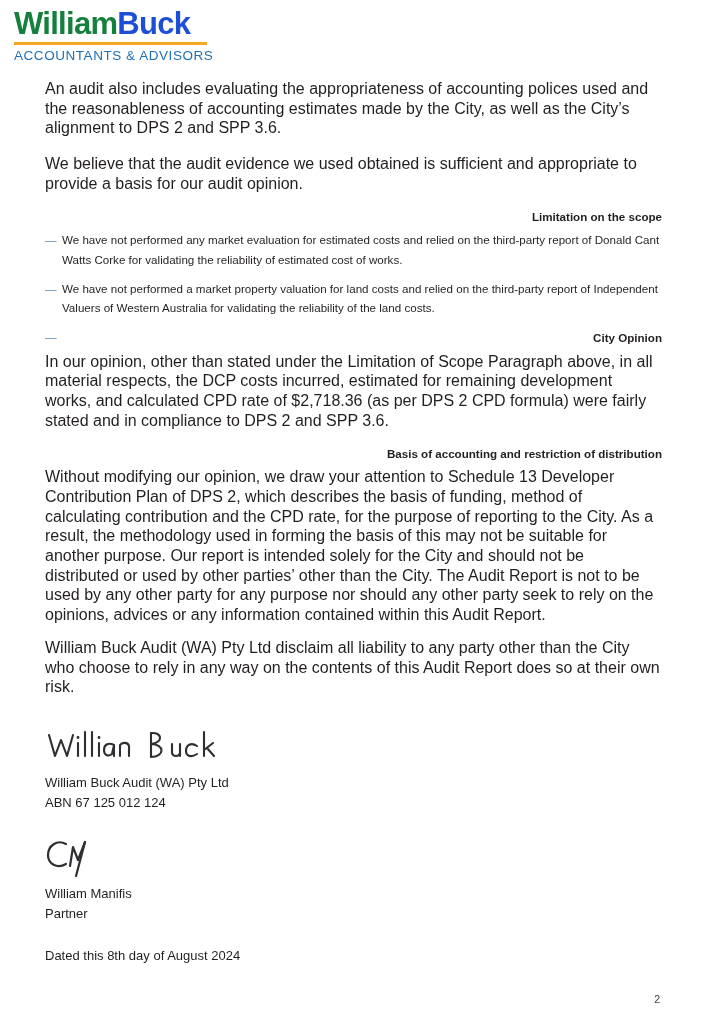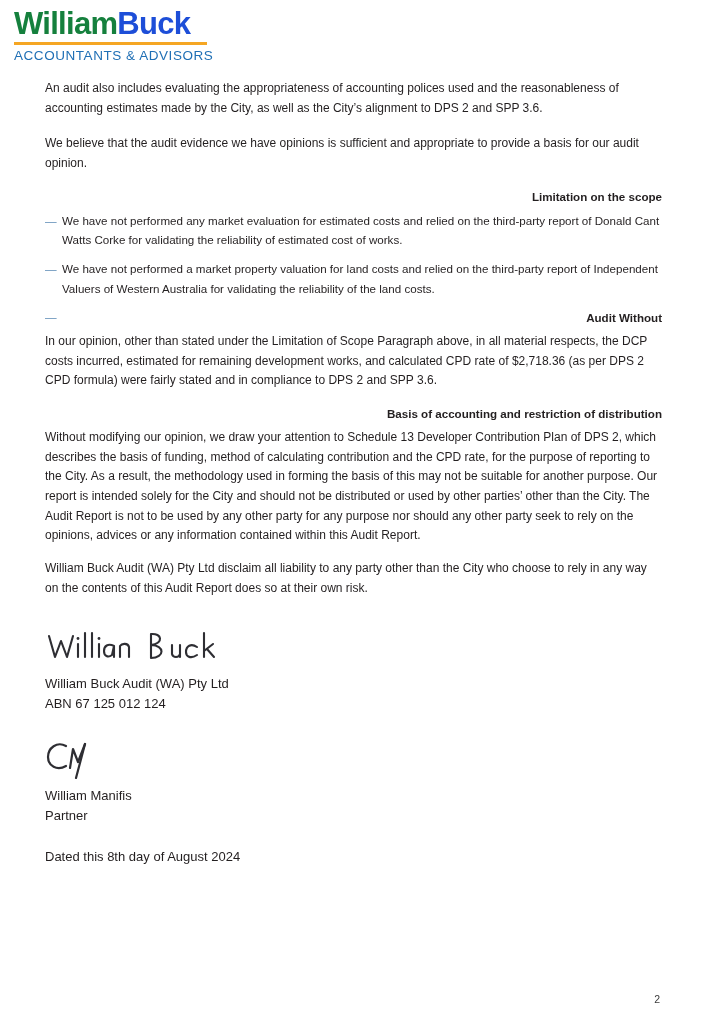--- a/index.html
+++ b/index.html
@@ -50,21 +50,21 @@
 
   
   .content {
     position: absolute;
     left: 45px;
     top: 79px;
     width: 617px;
   }
   p.para {
     margin: 0 0 16px 0;
-    font-size: 12px;
+    font-size: 16px;
     line-height: 19.7px;
     text-align: left;
   }
   p.para.tight { margin-bottom: 13px; }
   h2.section-heading {
     margin: 0 0 4px 0;
     font-size: 11.6px;
     line-height: 19.7px;
     font-weight: bold;
     text-align: right;
@@ -127,39 +127,39 @@
     <span class="logo-william">William</span><span class="logo-buck">Buck</span>
   </div>
   <div class="logo-rule"></div>
   <div class="logo-tagline">ACCOUNTANTS &amp; ADVISORS</div>
 </div>
 
 <div class="content">
 
   <p class="para">An audit also includes evaluating the appropriateness of accounting polices used and the reasonableness of accounting estimates made by the City, as well as the City’s alignment to DPS 2 and SPP 3.6.</p>
 
-  <p class="para tight">We believe that the audit evidence we have opinions is sufficient and appropriate to provide a basis for our audit opinion.</p>
+  <p class="para tight">We believe that the audit evidence we used obtained is sufficient and appropriate to provide a basis for our audit opinion.</p>
 
   <h2 class="section-heading spaced">Limitation on the scope</h2>
 
   <ul class="bullets">
     <li>
       <span class="dash">—</span>
       <span>We have not performed any market evaluation for estimated costs and relied on the third-party report of Donald Cant Watts Corke for validating the reliability of estimated cost of works.</span>
     </li>
     <li>
       <span class="dash">—</span>
       <span>We have not performed a market property valuation for land costs and relied on the third-party report of Independent Valuers of Western Australia for validating the reliability of the land costs.</span>
     </li>
     <li>
       <span class="dash">—</span>
     </li>
   </ul>
 
-  <h2 class="section-heading">Audit Without</h2>
+  <h2 class="section-heading">City Opinion</h2>
   <p class="para tight">In our opinion, other than stated under the Limitation of Scope Paragraph above, in all material respects, the DCP costs incurred, estimated for remaining development works, and calculated CPD rate of $2,718.36 (as per DPS 2 CPD formula) were fairly stated and in compliance to DPS 2 and SPP 3.6.</p>
 
   <h2 class="section-heading">Basis of accounting and restriction of distribution</h2>
   <p class="para tight">Without modifying our opinion, we draw your attention to Schedule 13 Developer Contribution Plan of DPS 2, which describes the basis of funding, method of calculating contribution and the CPD rate, for the purpose of reporting to the City. As a result, the methodology used in forming the basis of this may not be suitable for another purpose. Our report is intended solely for the City and should not be distributed or used by other parties’ other than the City. The Audit Report is not to be used by any other party for any purpose nor should any other party seek to rely on the opinions, advices or any information contained within this Audit Report.</p>
 
   <p class="para">William Buck Audit (WA) Pty Ltd disclaim all liability to any party other than the City who choose to rely in any way on the contents of this Audit Report does so at their own risk.</p>
 
   <div class="sig-block">
     <svg class="sig-firm" viewBox="0 0 200 46" aria-hidden="true">
       <g fill="none" stroke="#2e2e33" stroke-width="2.1" stroke-linecap="round" stroke-linejoin="round">

